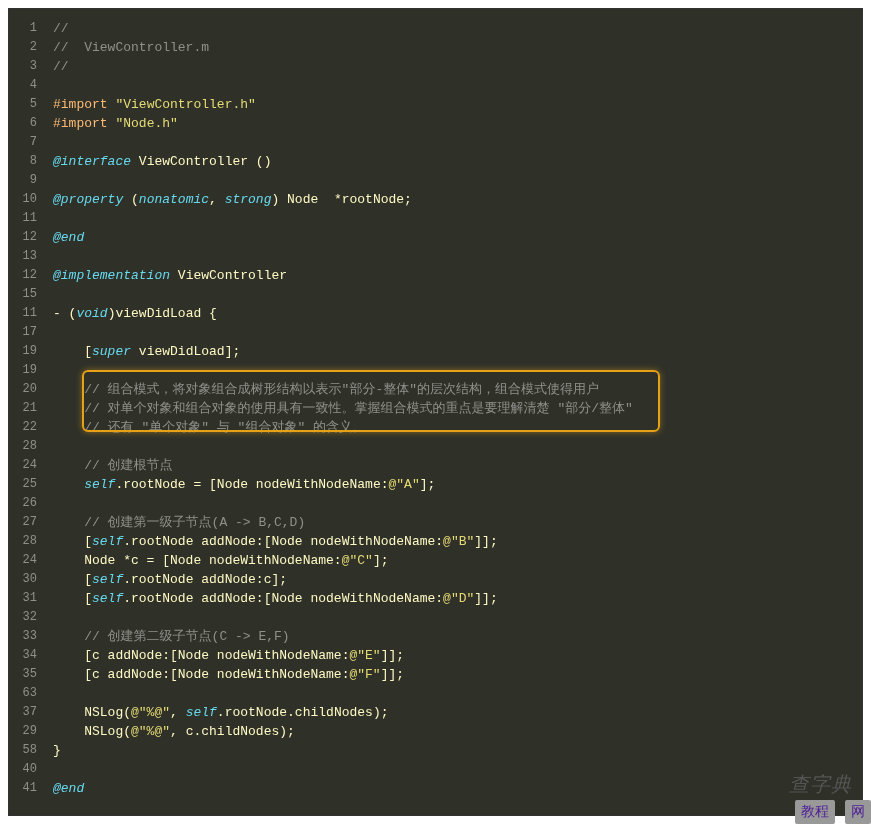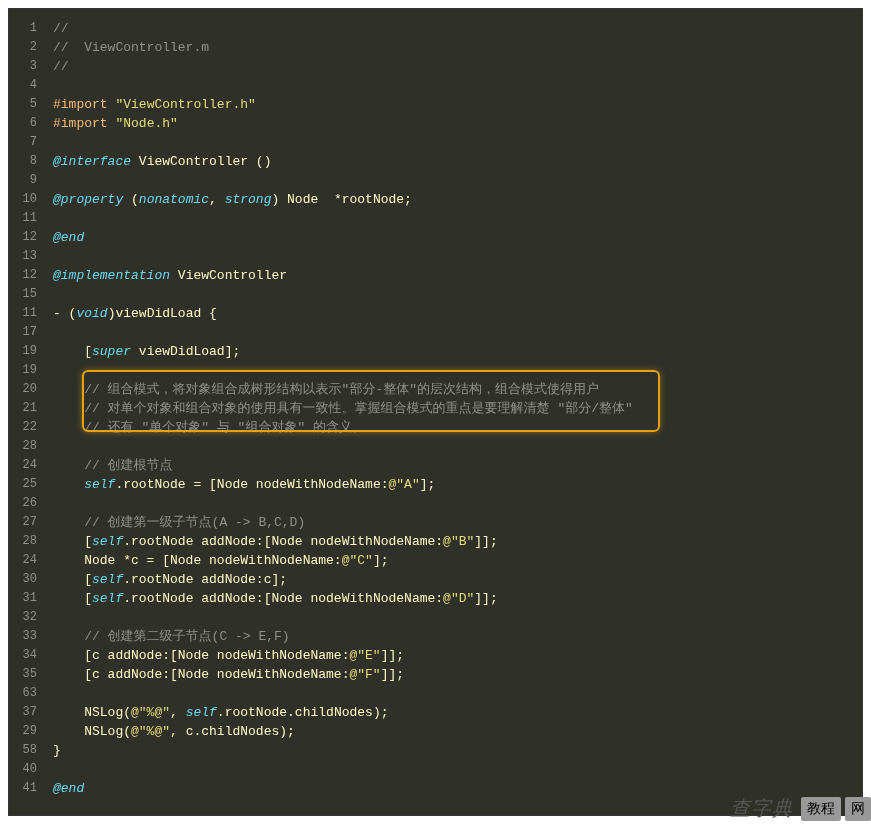--- a/index.html
+++ b/index.html
@@ -69,39 +69,40 @@
   width: 578px;
   height: 62px;
   box-shadow: 0 0 6px rgba(230,161,23,0.5);
 }
 
 .watermark {
   position: absolute;
   bottom: 0;
   right: 0;
   display: flex;
-  align-items: center;
+  align-items: flex-start;
   font-family: "SimSun", serif;
+  flex-direction: column;
 }
 .wm-text {
   color: #555;
   font-size: 20px;
   font-style: italic;
   letter-spacing: 1px;
   padding: 2px 4px;
 }
 .wm-badges {
   display: flex;
 }
 .wm-badge {
   background: #999;
-  color: #000000;
+  color: #4c1d95;
   font-size: 14px;
   padding: 3px 6px;
-  margin-left: 4px;
+  margin-left: 10px;
   border-radius: 2px;
 }
 </style>
 </head>
 <body>
 
 <div class="editor-container">
   <div class="gutter" id="gutter">
       <span class="ln">1</span>
       <span class="ln">2</span>

